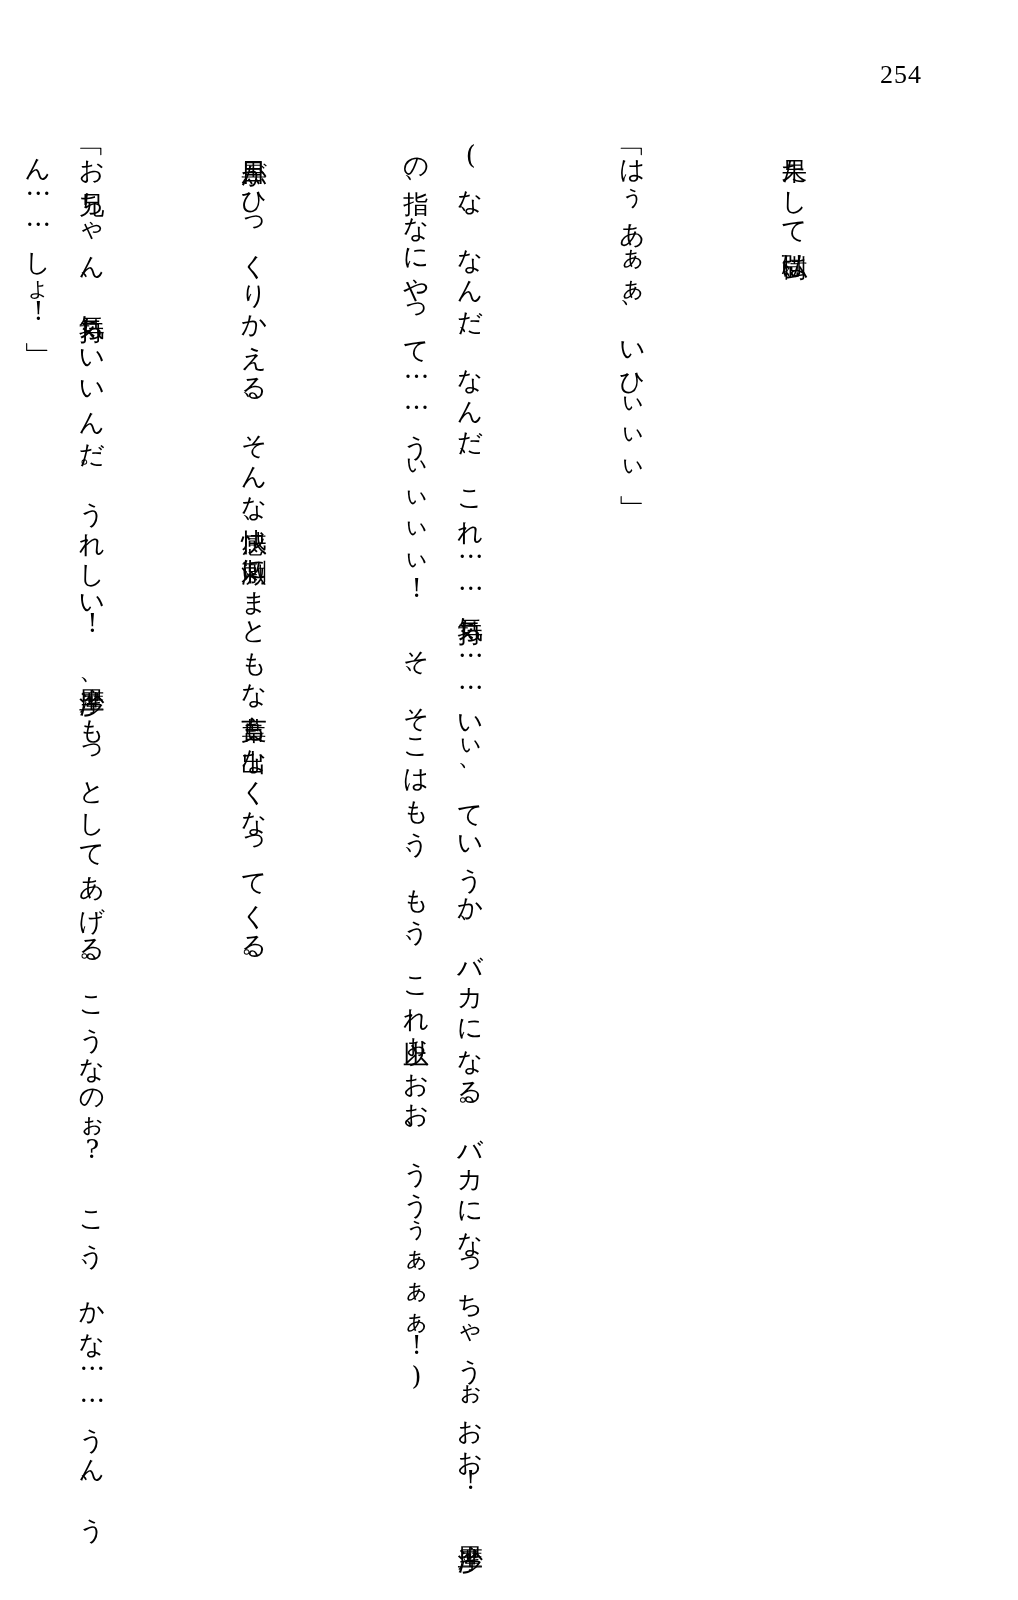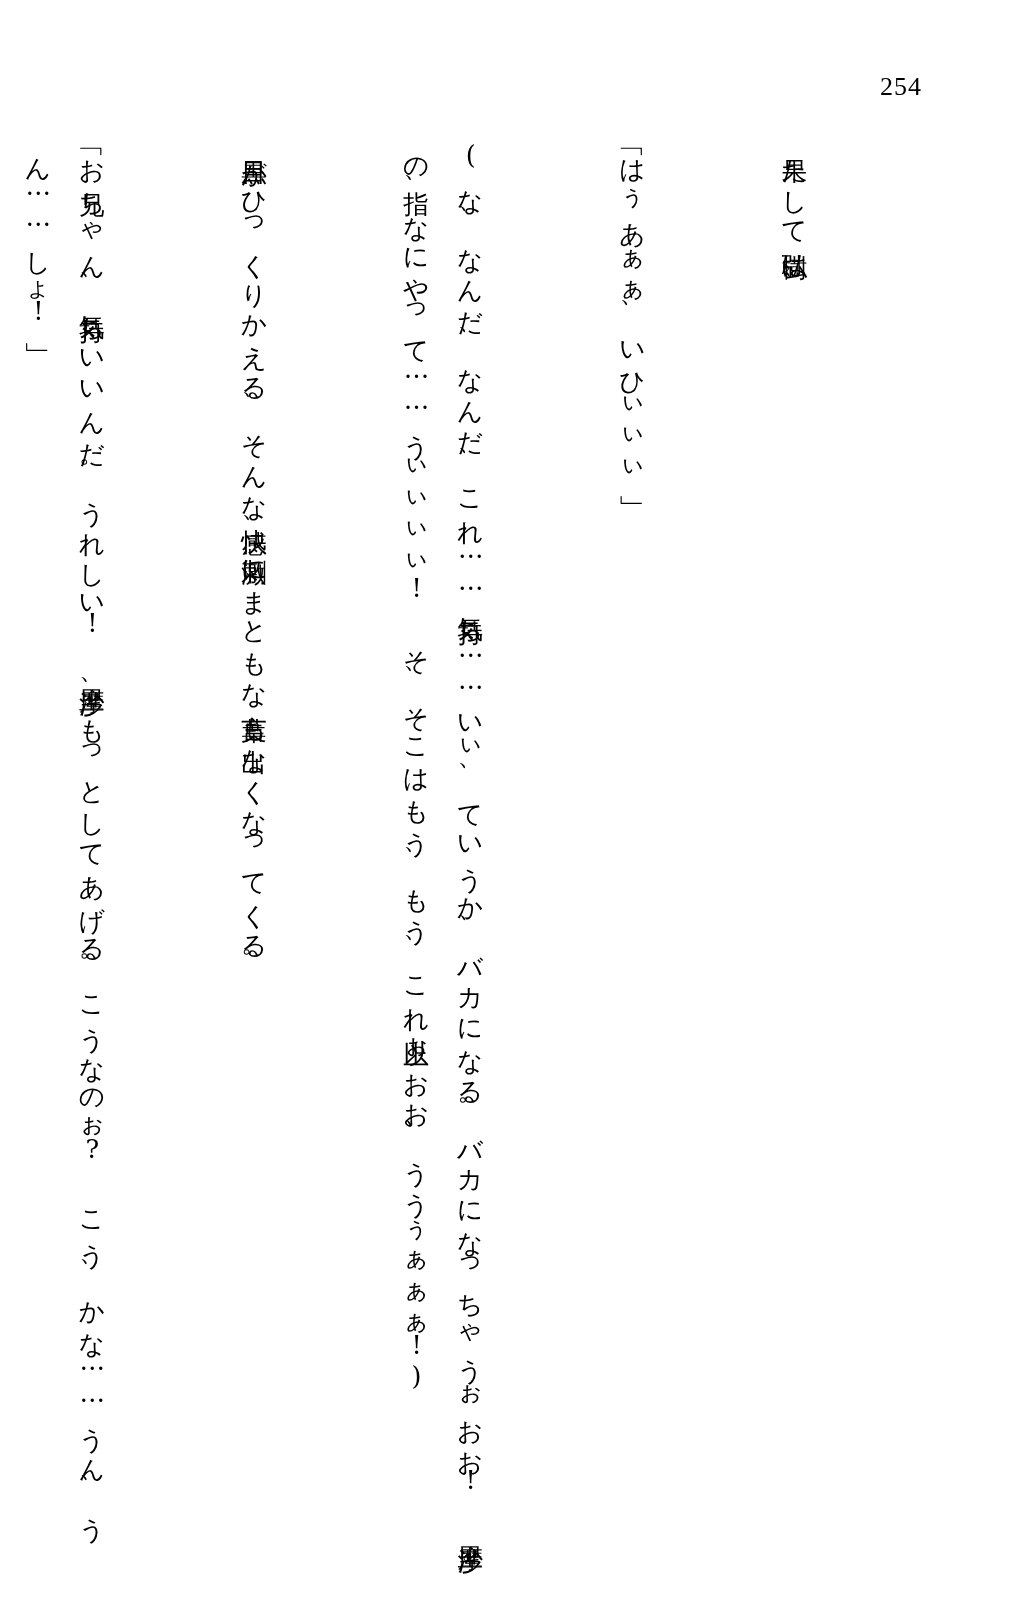--- a/index.html
+++ b/index.html
@@ -11,21 +11,21 @@
     position: relative;
     width: 1018px;
     height: 1600px;
     background: #ffffff;
     overflow: hidden;
     font-family: "Liberation Serif", "DejaVu Serif", serif;
     color: #000000;
   }
   .page-number {
     position: absolute;
-    top: 72px;
+    top: 60px;
     right: 96px;
     font-size: 26px;
     letter-spacing: 1px;
     font-family: "Liberation Serif", "DejaVu Serif", serif;
   }
   .body-text {
     position: absolute;
     top: 140px;
     right: 88px;
     left: 60px;

